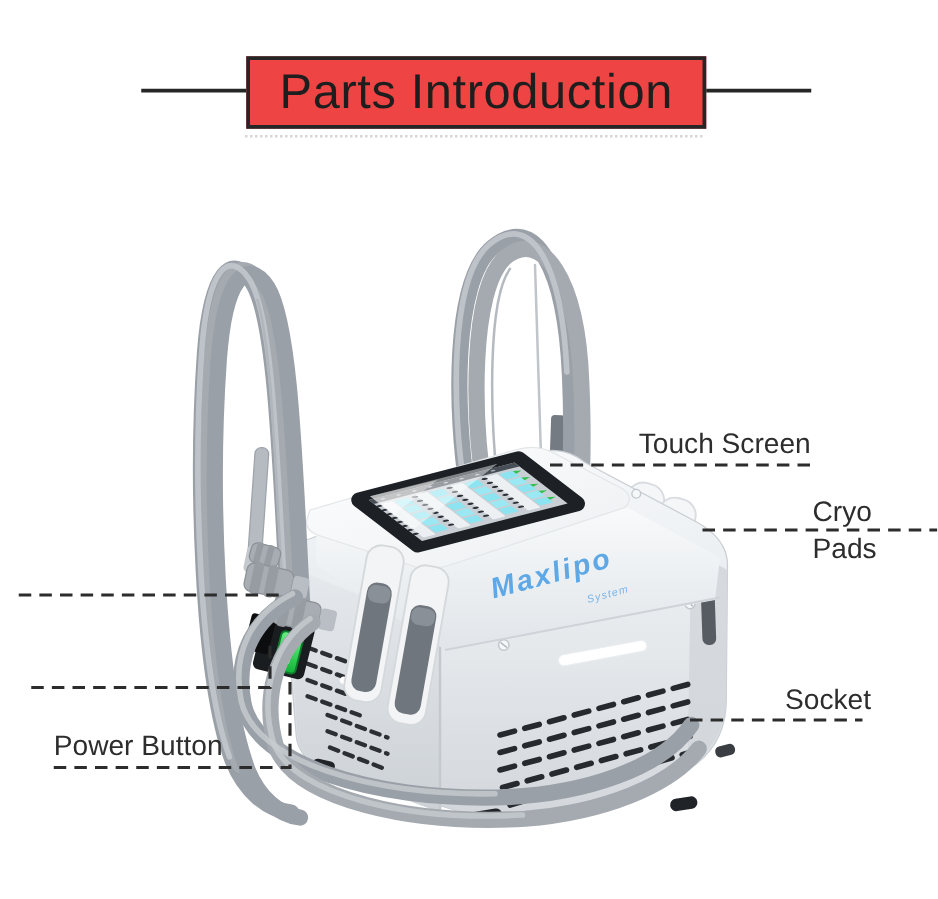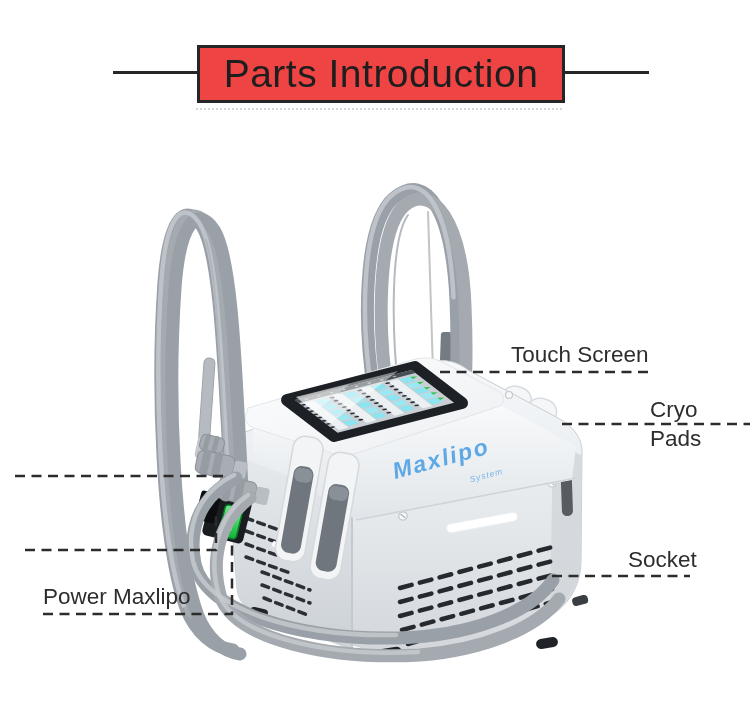--- a/index.html
+++ b/index.html
@@ -221,15 +221,15 @@
 </svg>
 
 <div class="title-line" style="left:113px;width:84px;"></div>
 <div class="title-box">Parts Introduction</div>
 <div class="title-line" style="left:565px;width:84px;"></div>
 <div class="title-dotted"></div>
 
 <div class="lbl" style="left:511px;top:341px;">Touch Screen</div>
 <div class="lbl" style="left:607px;top:396px;margin-left:43px;">Cryo Pads</div>
 <div class="lbl" style="left:628px;top:546px;">Socket</div>
-<div class="lbl" style="left:43px;top:583px;">Power Maxlipo</div>
+<div class="lbl" style="left:43px;top:583px;">Power Button</div>
 
 </div>
 
 </body></html>

